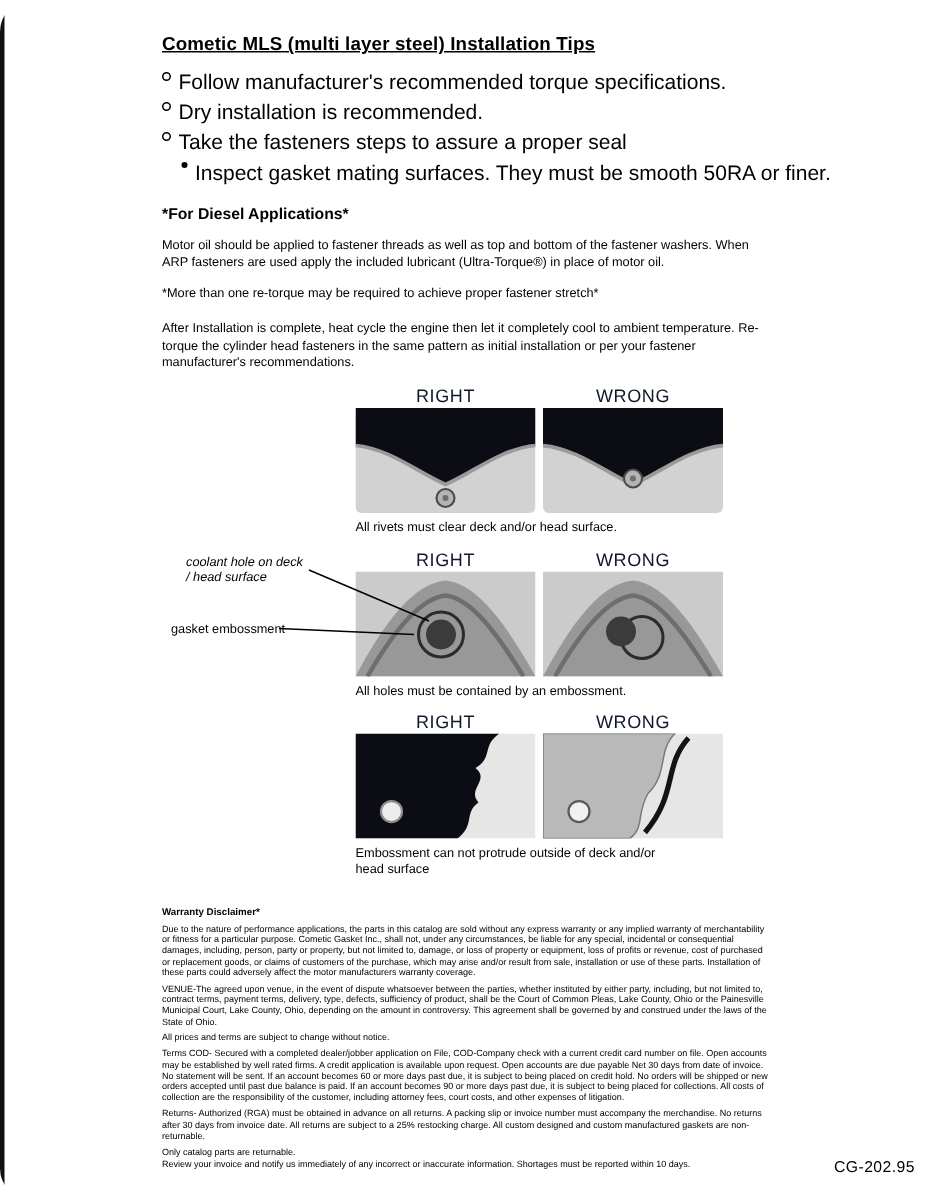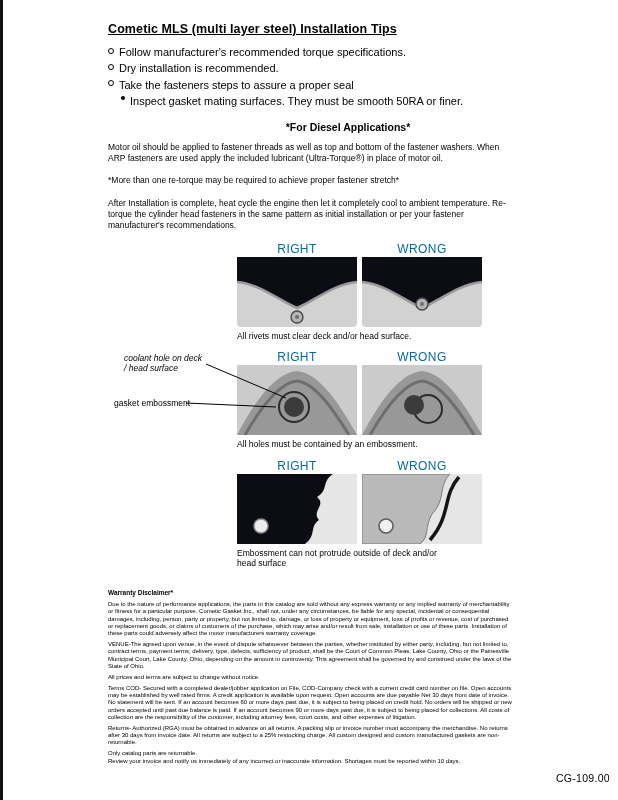--- a/index.html
+++ b/index.html
@@ -1,35 +1,35 @@
 <!DOCTYPE html>
 <html><head>
 <meta charset="utf-8">
 <style>
   html,body{margin:0;padding:0;background:#ffffff;}
   .page{
     position:relative;width:618px;height:800px;background:#ffffff;
-    font-family:"Liberation Sans",sans-serif;color:#000;overflow:hidden;
+    font-family:"Liberation Sans",sans-serif;color:#000;overflow:hidden;border-radius:21px;
   }
   .scan-edge{position:absolute;left:0;top:0;width:3px;height:100%;background:#101010;}
   .content{padding:22px 30px 0 108px;}
   .title{font-size:12.5px;font-weight:bold;text-decoration:underline;margin-bottom:9px;letter-spacing:.1px;}
-  .bullets{font-size:11px;line-height:1.3;}
+  .bullets{font-size:14px;line-height:1.3;}
   .bullet{display:flex;align-items:flex-start;margin-bottom:2px;}
   .marker-o{flex:0 0 auto;width:4px;height:4px;border:1px solid #000;border-radius:50%;margin:2.5px 5px 0 0;}
   .marker-dot{flex:0 0 auto;width:4px;height:4px;background:#000;border-radius:50%;margin:2.5px 5px 0 0;}
   .sub{margin-left:13px;}
-  .section-head{font-size:10.5px;font-weight:bold;margin:13px 0 9px;text-align:center;}
+  .section-head{font-size:10.5px;font-weight:bold;margin:13px 0 9px;}
   .para{font-size:8.5px;line-height:1.32;max-width:398px;margin-bottom:10px;}
   .note{margin-bottom:12px;}
   .figs{margin-top:3px;}
   .fig{position:relative;margin-bottom:9px;}
   .fig-cols{display:flex;gap:5px;margin-left:129px;}
   .fig-col{width:120px;}
-  .fig-head{font-size:12px;text-align:center;margin-bottom:1px;color:#0369a1;letter-spacing:.4px;}
+  .fig-head{font-size:12px;text-align:center;margin-bottom:1px;color:#0f172a;letter-spacing:.4px;}
   .fig-col svg{display:block;width:120px;height:70px;}
   .fig-caption{font-size:8.5px;line-height:1.25;margin:4px 0 0 129px;max-width:250px;}
   .fig-caption.narrow{max-width:205px;}
   .callout{position:absolute;font-size:8.5px;line-height:1.22;color:#000;}
   .callout-coolant{left:16px;top:3px;width:80px;font-style:italic;}
   .callout-embossment{left:6px;top:48px;width:90px;}
   .callout-lines{position:absolute;left:0;top:0;pointer-events:none;}
   .disclaimer{margin-top:20px;max-width:406px;}
   .disc-head{font-size:6.5px;font-weight:bold;margin-bottom:5px;}
   .disc-para{font-size:6px;line-height:1.22;margin-bottom:3.5px;}
@@ -161,14 +161,14 @@
       <div class="disc-para">VENUE-The agreed upon venue, in the event of dispute whatsoever between the parties, whether instituted by either party, including, but not limited to, contract terms, payment terms, delivery, type, defects, sufficiency of product, shall be the Court of Common Pleas, Lake County, Ohio or the Painesville Municipal Court, Lake County, Ohio, depending on the amount in controversy. This agreement shall be governed by and construed under the laws of the State of Ohio.</div>
       <div class="disc-para">All prices and terms are subject to change without notice.</div>
       <div class="disc-para">Terms COD- Secured with a completed dealer/jobber application on File, COD-Company check with a current credit card number on file.  Open accounts may be established by well rated firms.  A credit application is available upon request.  Open accounts are due payable Net 30 days from date of invoice.  No statement will be sent.  If an account becomes 60 or more days past due, it is subject to being placed on credit hold.  No orders will be shipped or new orders accepted until past due balance is paid.  If an account becomes 90 or more days past due, it is subject to being placed for collections.  All costs of collection are the responsibility of the customer, including attorney fees, court costs, and other expenses of litigation.</div>
       <div class="disc-para">Returns- Authorized (RGA) must be obtained in advance on all returns.  A packing slip or invoice number must accompany the merchandise.  No returns after 30 days from invoice date.  All returns are subject to a 25% restocking charge.  All custom designed and custom manufactured gaskets are non-returnable.</div>
       <div class="disc-para tight">Only catalog parts are returnable.</div>
       <div class="disc-para">Review your invoice and notify us immediately of any incorrect or inaccurate information.  Shortages must be reported within 10 days.</div>
     </div>
 
   </div>
 
-  <div class="footer-code">CG-109.00</div>
+  <div class="footer-code">CG-202.95</div>
 </div>
 
 </body></html>

